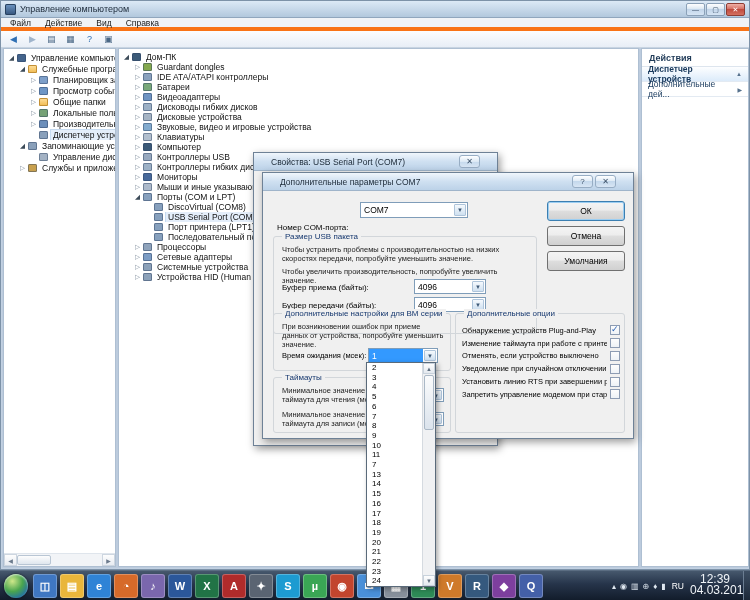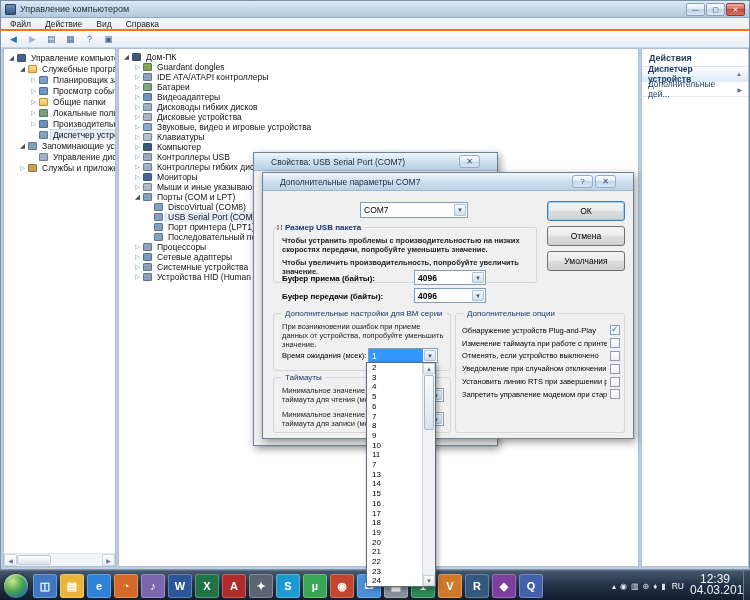--- a/index.html
+++ b/index.html
@@ -15,21 +15,21 @@
   .win-icon{width:11px;height:11px;border-radius:2px;background:linear-gradient(#6f97c4,#33527a);
             box-shadow:inset 0 0 0 1px #27405e;margin-right:4px;flex:none;}
   .title-text{flex:1;white-space:nowrap;overflow:hidden;}
   .capbtns{display:flex;gap:1px;}
   .capbtn{width:19px;height:13px;border:1px solid #8ba1b8;border-radius:2px;text-align:center;
           line-height:11px;font-size:7px;color:#3b5068;
           background:linear-gradient(#fefefe,#d9e6f2 50%,#c3d6ea 50%,#d6e5f4);}
   .capbtn.close{background:linear-gradient(#f0b0a6,#d2685c 50%,#c04b3e 50%,#d3705f);color:#fff;border-color:#8e3c33;}
 
   .menubar{position:absolute;left:0;top:17px;right:0;height:13px;background:#f0f3f7;
-           border-bottom:2px solid #f97316;display:flex;align-items:center;padding-left:2px;}
+           border-bottom:4px solid #f97316;display:flex;align-items:center;padding-left:2px;}
   .menu-item{font-size:8.5px;padding:1px 7px;color:#1b1b1b;}
 
   .toolbar{position:absolute;left:0;top:30px;right:0;height:17px;
            background:linear-gradient(#fcfdfe,#e8eef6);border-bottom:1px solid #c8d4e1;
            display:flex;align-items:center;padding-left:4px;gap:2px;}
   .tbtn{width:17px;height:14px;display:inline-flex;align-items:center;justify-content:center;font-size:9px;}
 
   .content-bg{position:absolute;left:1px;top:47px;right:1px;bottom:1px;background:#bccbdd;}
   .panel{position:absolute;top:0;bottom:1px;background:#fff;border:1px solid #aebfd2;overflow:hidden;}
   .left-panel{left:1px;width:113px;}
@@ -450,21 +450,21 @@
   <span class="lbl" style="left:14px;top:34px;margin-top:16px;">Номер COM-порта:</span>
   <div class="combo" style="left:97px;top:29px;width:108px;">
     <span class="val">COM7</span>
     <span class="carr">▼</span>
   </div>
 
   <div class="pbtn default" style="top:28px;">ОК</div>
   <div class="pbtn" style="top:53px;">Отмена</div>
   <div class="pbtn" style="top:78px;">Умолчания</div>
 
-  <div class="group" style="left:10px;top:54px;width:264px;height:56px;font-weight:bold;">
+  <div class="group" style="left:10px;top:63px;width:264px;height:98px;">
     <span class="gcap">Размер USB пакета</span>
     <div class="hint" style="left:8px;top:8px;width:248px;">Чтобы устранить проблемы с производительностью на низких скоростях передачи, попробуйте уменьшить значение.</div>
     <div class="hint" style="left:8px;top:30px;width:248px;">Чтобы увеличить производительность, попробуйте увеличить значение.</div>
     <span class="lbl" style="left:8px;top:46px;">Буфер приема (байты):</span>
     <div class="combo" style="left:140px;top:42px;width:72px;height:15px;">
       <span class="val">4096</span>
       <span class="carr">▼</span>
     </div>
     <span class="lbl" style="left:8px;top:64px;">Буфер передачи (байты):</span>
     <div class="combo" style="left:140px;top:60px;width:72px;height:15px;">

